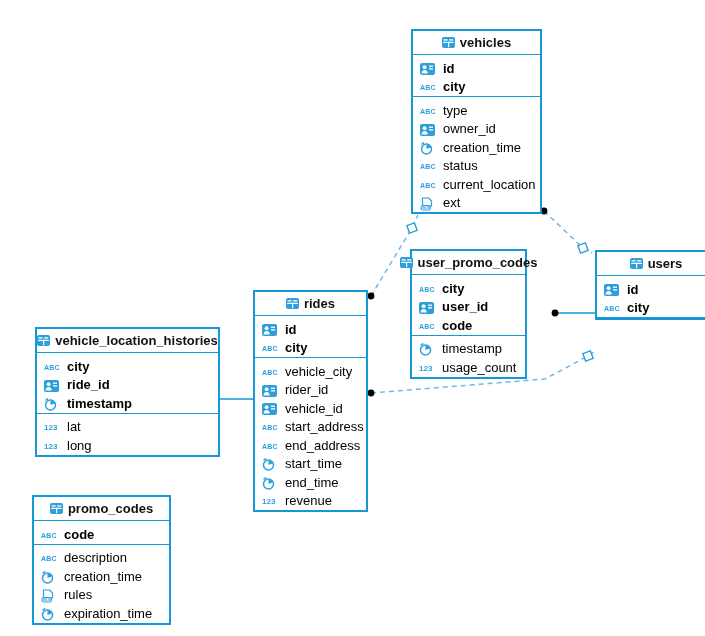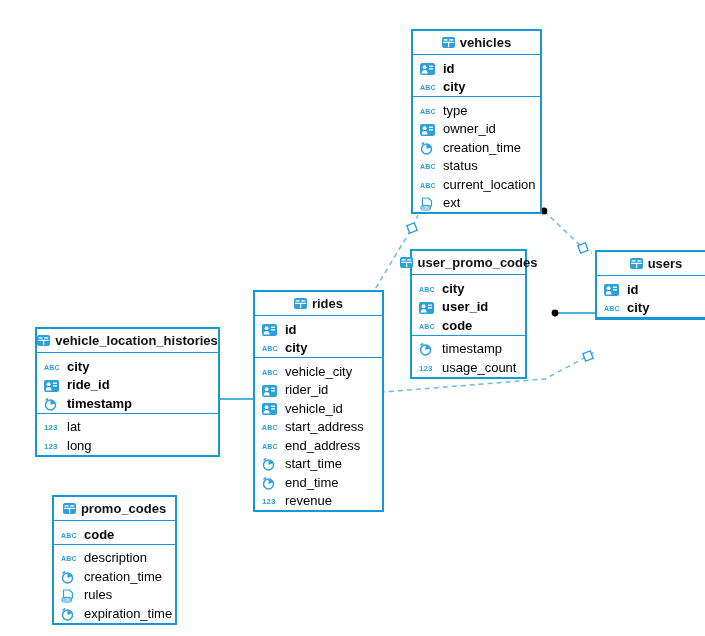--- a/index.html
+++ b/index.html
@@ -222,21 +222,21 @@
           <span class="clabel">id</span>
         </div>
         <div class="row pk">
           <span class="icon">
             <span class="icon txt" style="font-size:7px">ABC</span>
           </span>
           <span class="clabel">city</span>
         </div>
       </div>
     </div>
-    <div class="table" style="left: 253px; top: 290px; width: 131px;">
+    <div class="table" style="left: 253px; top: 290px; width: 115px;">
       <div class="thead">
         <span class="icon" style="width: 13px; min-width: 13px;">
           <svg width="13" height="11" viewBox="0 0 13 11">
             <rect x="0" y="0" width="13" height="11" rx="2" fill="#2da0dc"></rect>
             <rect x="1.6" y="2.2" width="4" height="1.4" fill="#fff" opacity=".95"></rect>
             <rect x="7.2" y="2.2" width="4" height="1.4" fill="#fff" opacity=".95"></rect>
             <rect x="1.2" y="4.8" width="10.6" height="1.2" fill="#fff"></rect>
             <rect x="6" y="4.8" width="1.2" height="5.4" fill="#fff"></rect>
           </svg>
         </span>
@@ -384,21 +384,21 @@
           <span class="clabel">lat</span>
         </div>
         <div class="row">
           <span class="icon">
             <span class="icon txt" style="font-size:8px;letter-spacing:0">123</span>
           </span>
           <span class="clabel">long</span>
         </div>
       </div>
     </div>
-    <div class="table" style="left: 32px; top: 495px; width: 125px; margin-left: 20px;">
+    <div class="table" style="left: 32px; top: 495px; width: 139px;">
       <div class="thead">
         <span class="icon" style="width: 13px; min-width: 13px;">
           <svg width="13" height="11" viewBox="0 0 13 11">
             <rect x="0" y="0" width="13" height="11" rx="2" fill="#2da0dc"></rect>
             <rect x="1.6" y="2.2" width="4" height="1.4" fill="#fff" opacity=".95"></rect>
             <rect x="7.2" y="2.2" width="4" height="1.4" fill="#fff" opacity=".95"></rect>
             <rect x="1.2" y="4.8" width="10.6" height="1.2" fill="#fff"></rect>
             <rect x="6" y="4.8" width="1.2" height="5.4" fill="#fff"></rect>
           </svg>
         </span>

